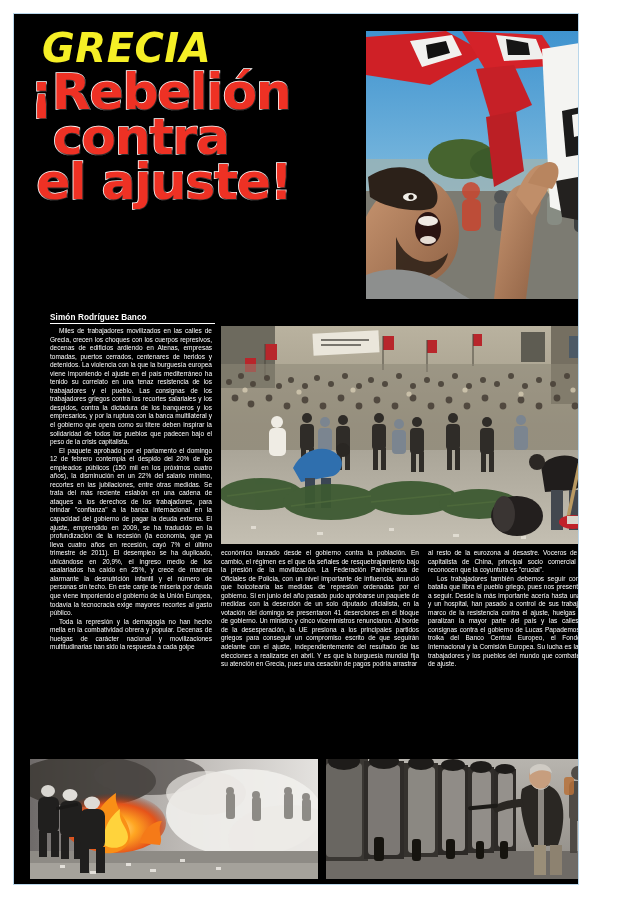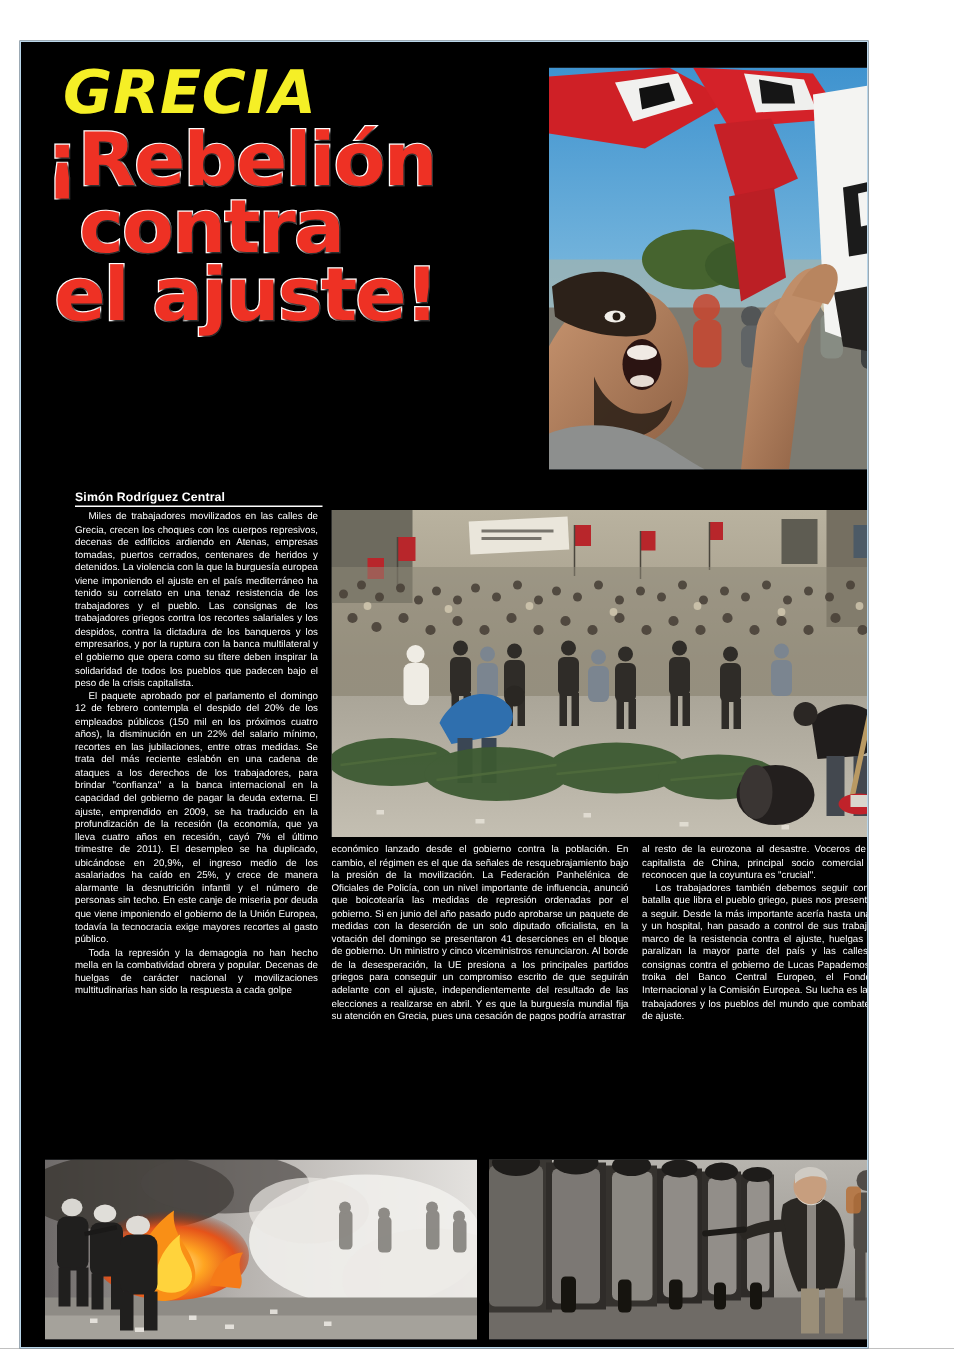--- a/index.html
+++ b/index.html
@@ -5,21 +5,21 @@
 <style>
   html,body{margin:0;padding:0;background:#ffffff;}
   body{
     width:636px;height:899px;overflow:hidden;
     font-family:"Liberation Sans", sans-serif;
   }
 
   
   .page{
     position:absolute;
-    left:13px; top:27px;
+    left:13px; top:13px;
     width:566px; height:872px;
     background:#000000;
     border:1px solid #b9d6ea;
     box-sizing:border-box;
     overflow:hidden;
   }
 
   
   .masthead{
     position:absolute; left:0; top:0; width:608px; height:295px;
@@ -175,21 +175,21 @@
         <ellipse cx="44" cy="166" rx="7" ry="4" fill="#f2efe9"></ellipse>
         <circle cx="45" cy="166" r="2.6" fill="#241a12"></circle>
 
         <path d="M30 206 C40 232 66 238 82 222 C78 244 52 254 30 244 Z" fill="#31241a" opacity=".9"></path>
 
         <path d="M0 244 C24 234 56 238 78 252 C96 264 104 268 104 268 L0 268 Z" fill="#8d8f8e"></path>
       </svg>
     </div>
   </div>
 
-  <div class="byline">Simón Rodríguez Central</div>
+  <div class="byline">Simón Rodríguez Banco</div>
 
   <div class="photo" id="photo-crowd">
     <svg class="sky" viewBox="0 0 395 218" preserveAspectRatio="none">
       <defs>
         <linearGradient id="hazeG" x1="0" y1="0" x2="0" y2="1">
           <stop offset="0" stop-color="#b9b29f"></stop>
             <stop offset="0.45" stop-color="#a29a88"></stop>
           <stop offset="1" stop-color="#9d968a"></stop>
         </linearGradient>
         <linearGradient id="roadG" x1="0" y1="0" x2="0" y2="1">

